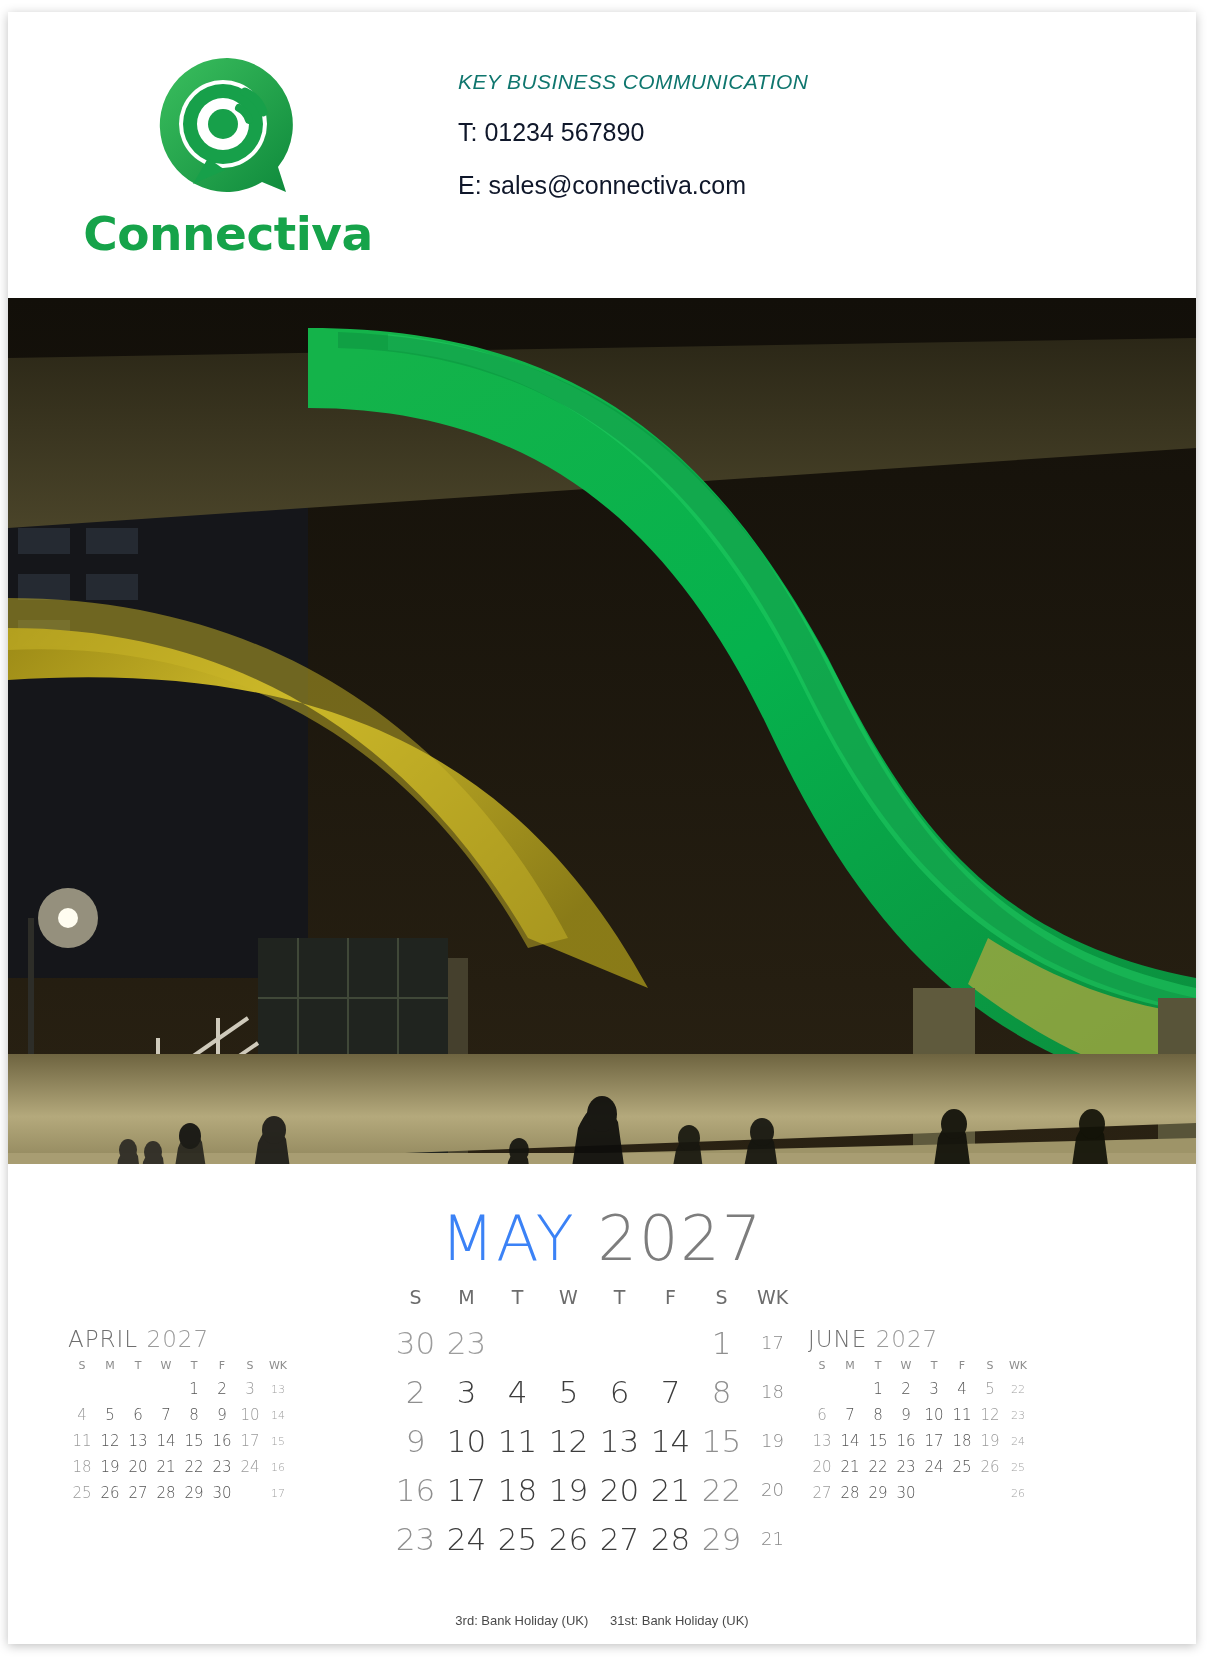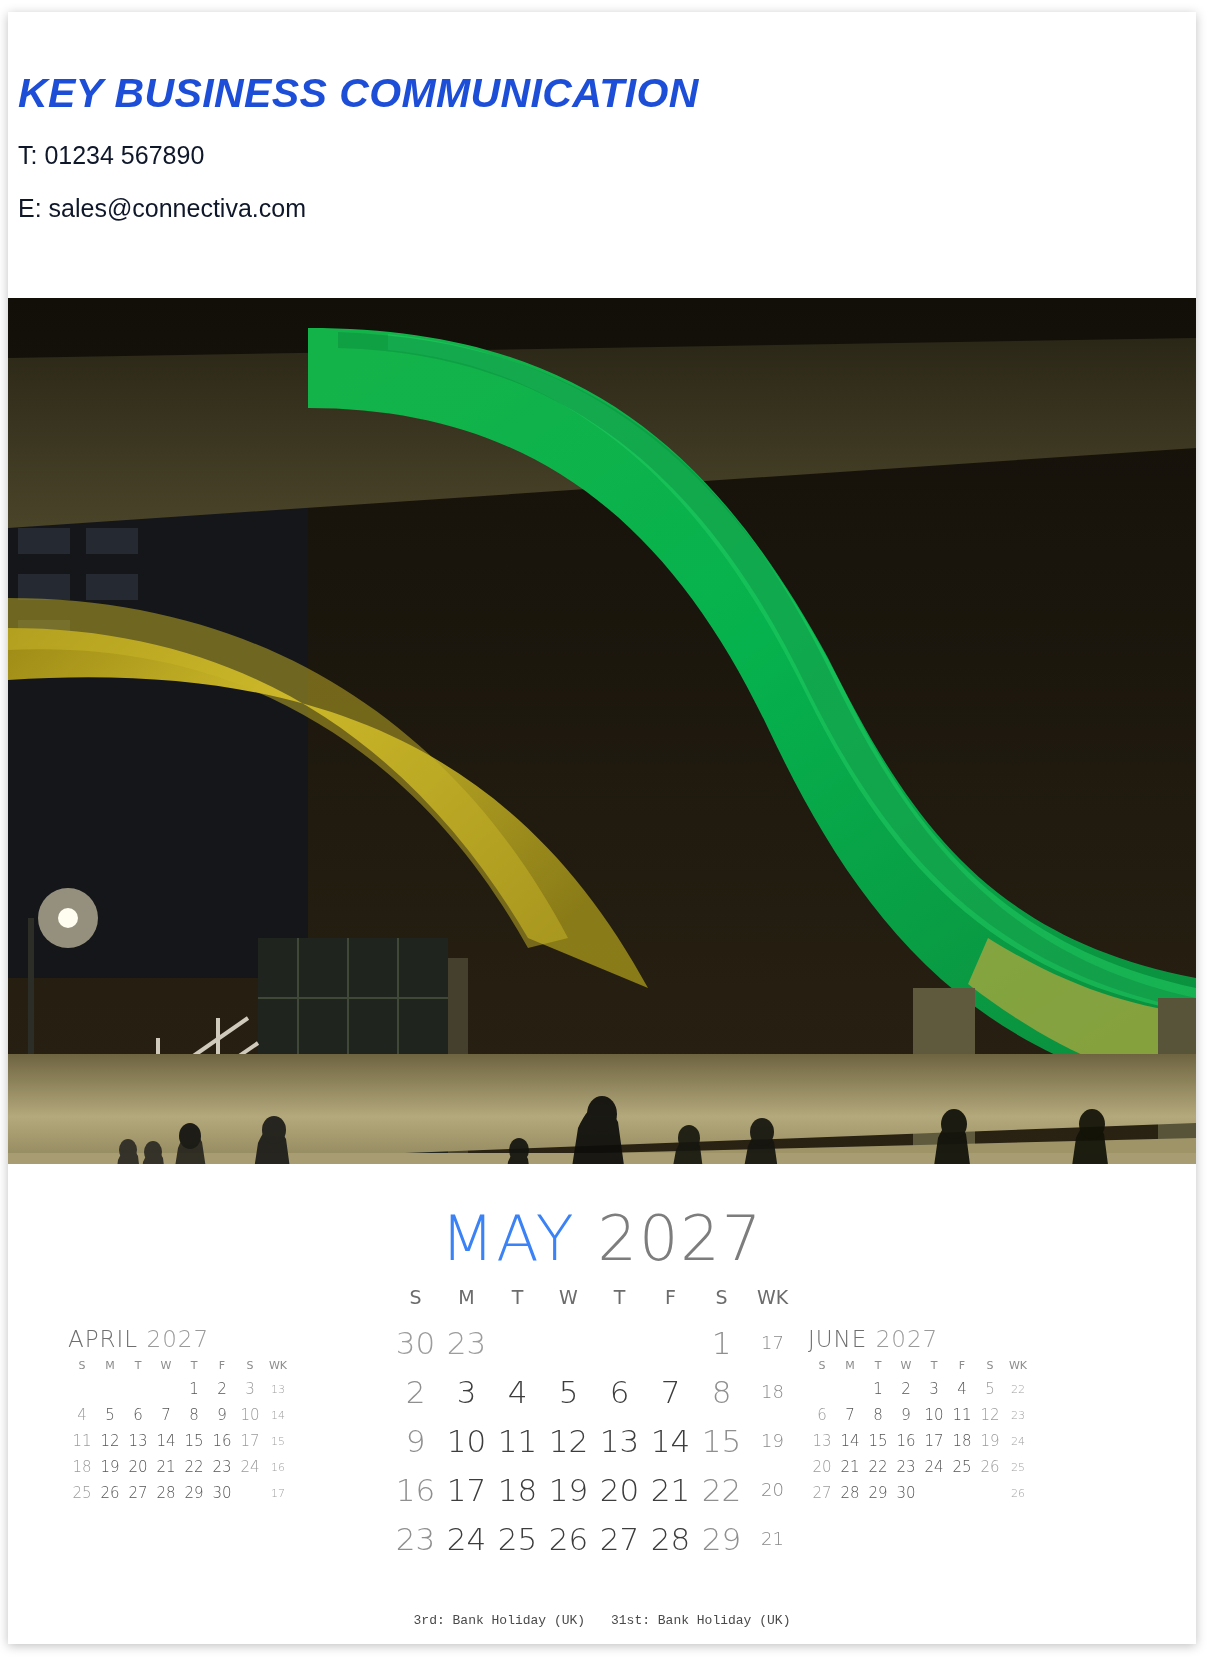--- a/index.html
+++ b/index.html
@@ -54,24 +54,24 @@
     font-weight: bold;
     color: #16a34a;
     letter-spacing: -0.5px;
     font-family: "DejaVu Sans", sans-serif;
   }
   .contact-block {
     padding-top: 58px;
     padding-left: 10px;
   }
   .kb-title {
-    font-size: 41px;
-    font-weight: bold;
+    font-size: 21px;
+    font-weight: normal;
     font-style: italic;
-    color: #1d4ed8;
+    color: #0f766e;
     letter-spacing: 0.4px;
     font-family: "Liberation Sans", sans-serif;
   }
   .contact-line {
     margin-top: 24px;
     font-size: 25px;
     color: #0f172a;
     font-family: Liberation Sans, sans-serif;
   }
 
@@ -142,21 +142,21 @@
     font-size: 18px;
     color: #8a8a8a;
   }
   .notes {
     position: absolute;
     left: 0; right: 0;
     bottom: 16px;
     text-align: center;
     font-size: 13px;
     color: #4a4a4a;
-    font-family: Liberation Mono, monospace;
+    font-family: Liberation Sans, sans-serif;
   }
   .notes span { margin: 0 9px; }
 
   
   .side {
     position: absolute;
     top: 162px;
   }
   .side.prev { left: 60px; }
   .side.next { left: 800px; }
@@ -191,20 +191,40 @@
   .side-grid td.wk { font-size: 11px; color: #a0a0a0; }
   .side-grid th.wk { color: #8c8c8c; }
 </style>
 </head>
 <body>
 
 <div class="page">
   <div class="sheet">
 
     <div class="header">
+      <div class="logo-block">
+        <div class="logo-mark">
+          <svg width="150" height="150" viewBox="0 0 150 150">
+            <defs>
+              <linearGradient id="lg" x1="0" y1="0" x2="1" y2="1">
+                <stop offset="0%" stop-color="#3bbf5e"></stop>
+                <stop offset="100%" stop-color="#0f8a3c"></stop>
+              </linearGradient>
+            </defs>
+            <path d="M75 8a67 67 0 1 0 34 124l24 10-8-25A67 67 0 0 0 75 8z" fill="url(#lg)"></path>
+            <circle cx="70" cy="74" r="44" fill="#ffffff"></circle>
+            <path d="M70 34a40 40 0 1 0 0 80 40 40 0 0 0 0-80zm0 14a26 26 0 1 1 0 52 26 26 0 0 1 0-52z" fill="#17a04a"></path>
+            <circle cx="70" cy="74" r="15" fill="#17a04a"></circle>
+            <path d="M92 42a34 34 0 0 1 18 20" stroke="#17a04a" stroke-width="9" fill="none" stroke-linecap="round"></path>
+            <path d="M86 58a20 20 0 0 1 10 12" stroke="#17a04a" stroke-width="8" fill="none" stroke-linecap="round"></path>
+            <path d="M55 108 L40 134 L72 120 Z" fill="#17a04a"></path>
+          </svg>
+        </div>
+        <div class="logo-name">Connectiva</div>
+      </div>
       <div class="contact-block">
         <div class="kb-title">KEY BUSINESS COMMUNICATION</div>
         <div class="contact-line">T: 01234 567890</div>
         <div class="contact-line">E: sales@connectiva.com</div>
       </div>
     </div>
 
     <div class="photo">
       <svg width="1188" height="866" viewBox="0 0 1188 866">
         <defs>

